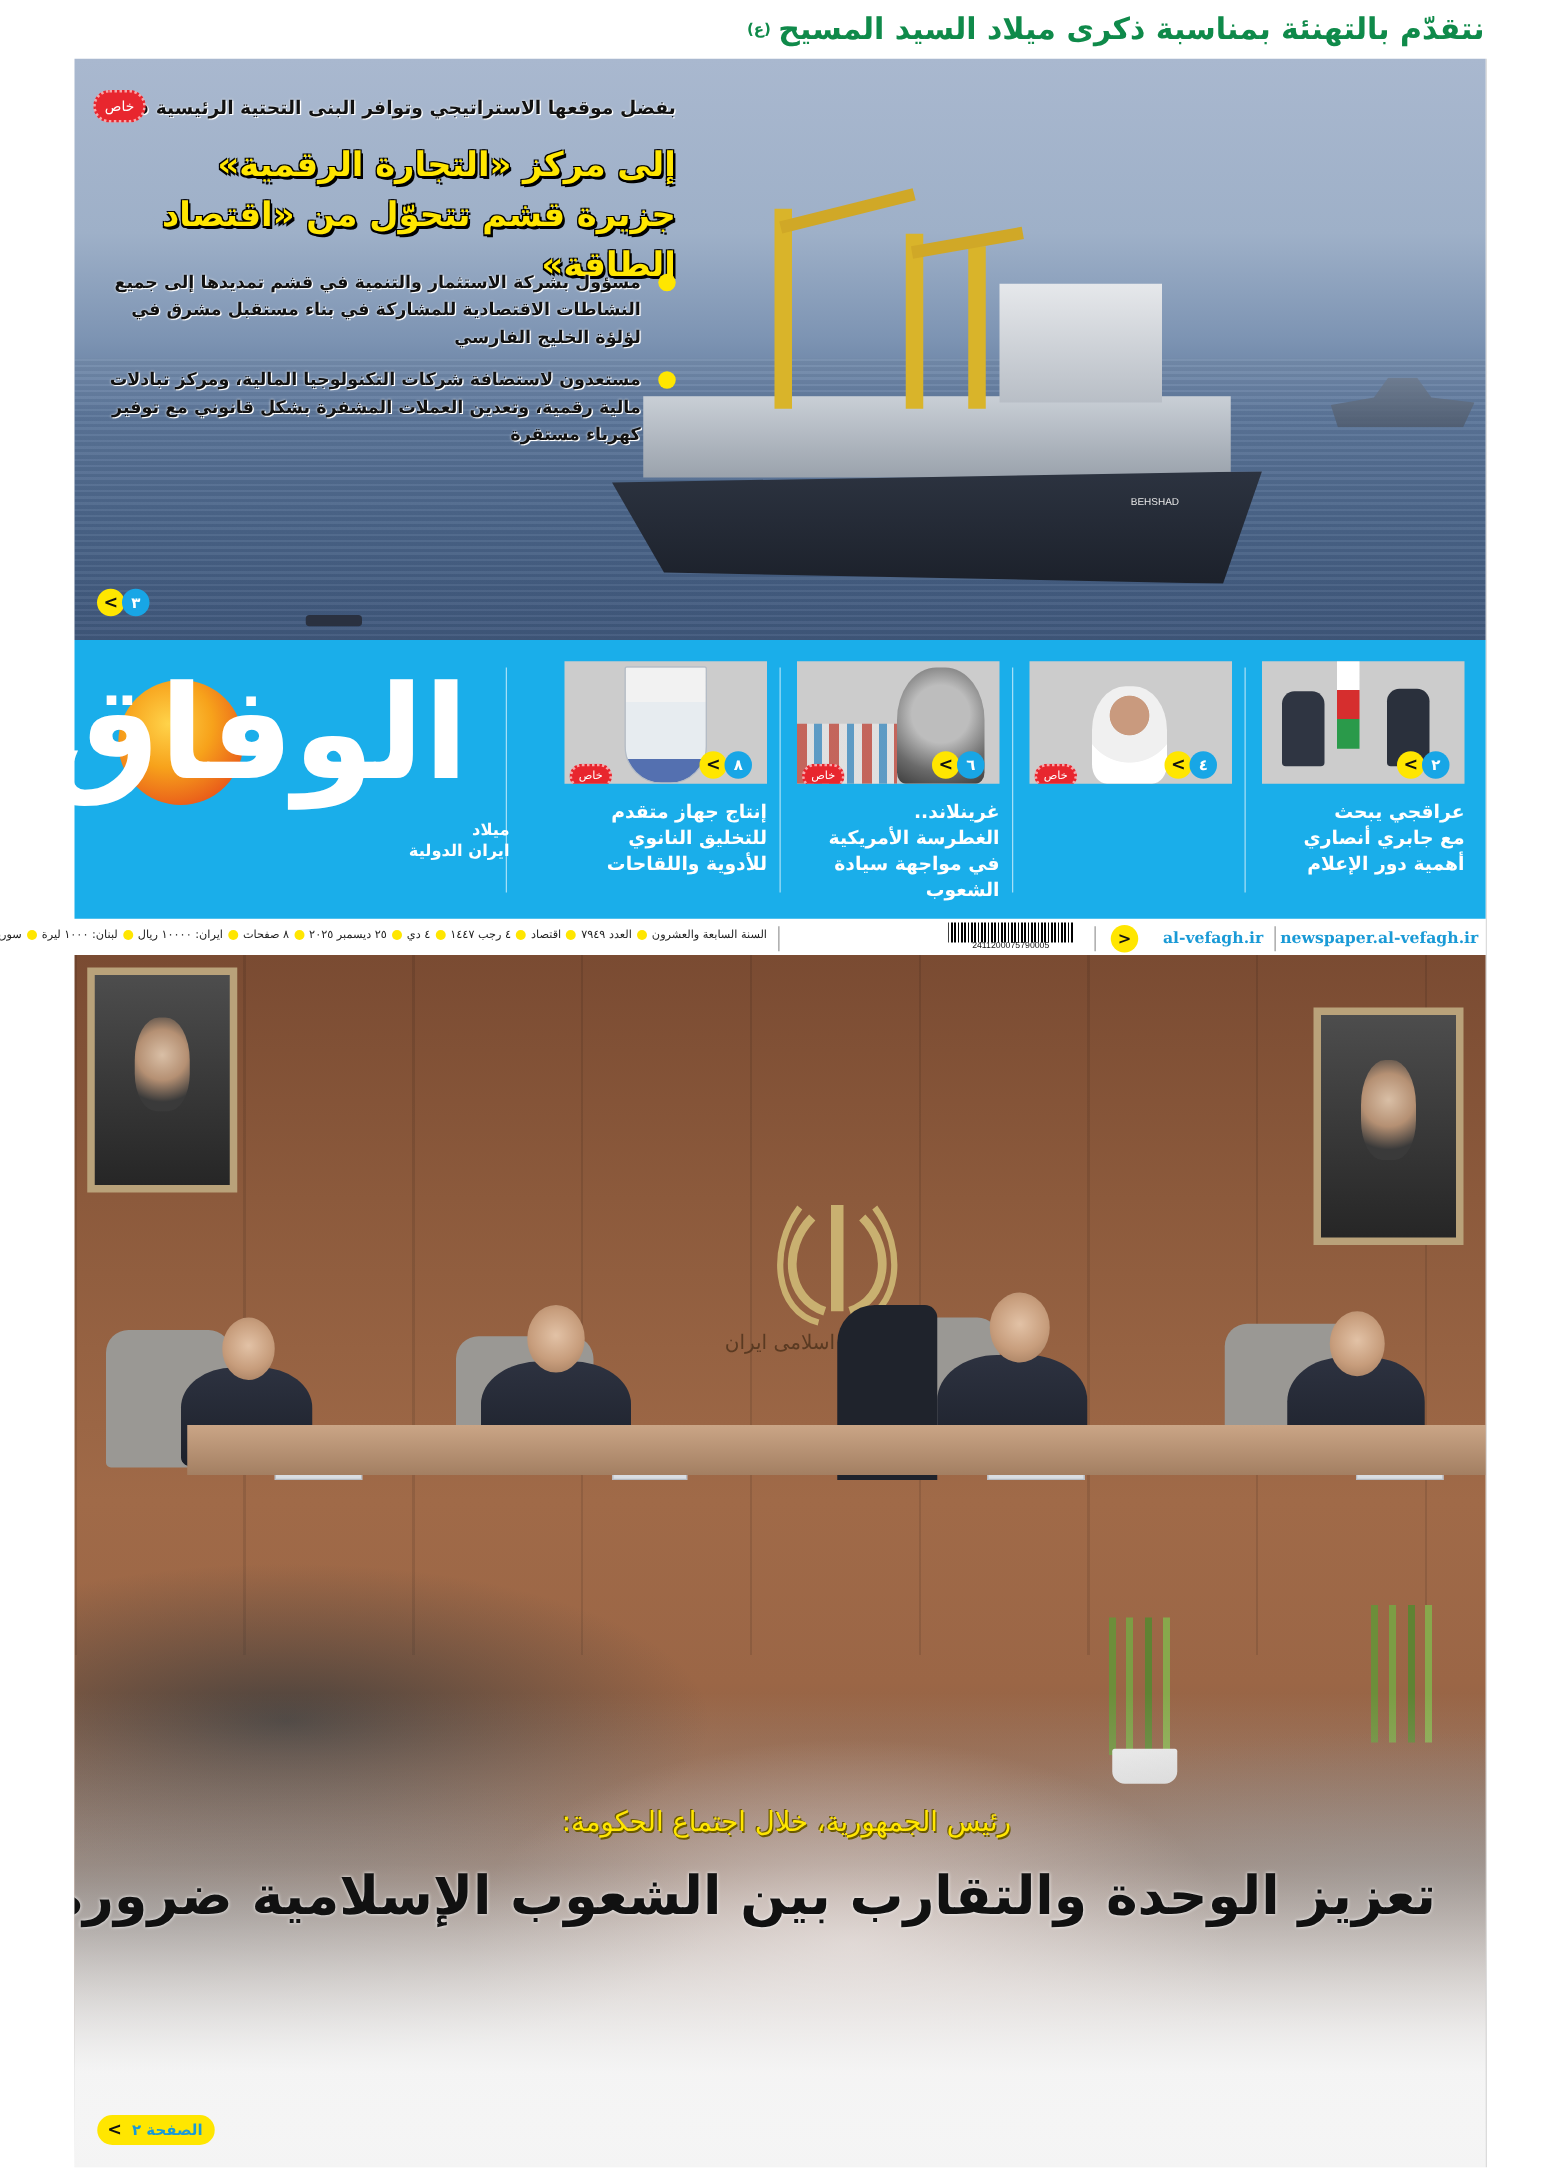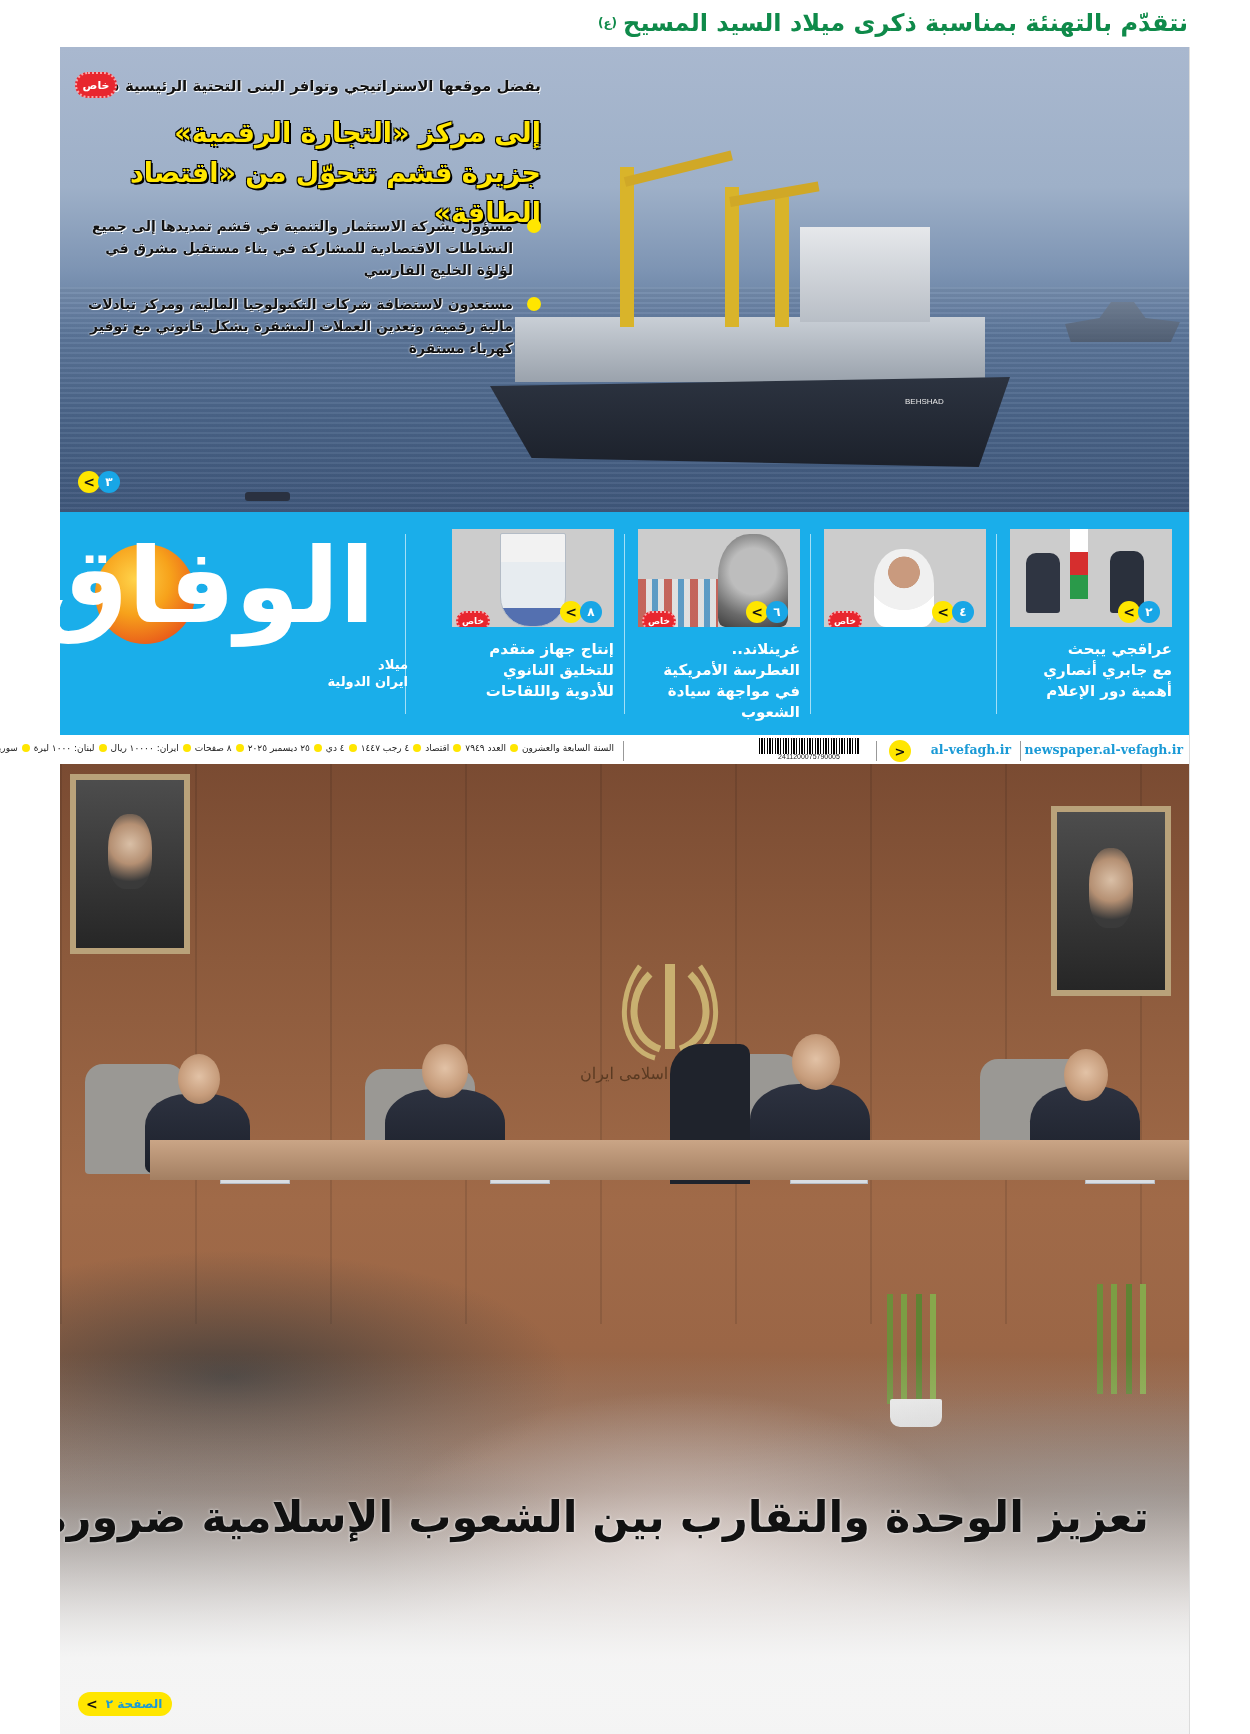--- a/index.html
+++ b/index.html
@@ -54,21 +54,21 @@
     background: #2a3140; border-radius: 3px;
   }
 
   .hero-kicker {
     position: absolute; top: 30px; right: 648px; white-space: nowrap;
     font-size: 15px; font-weight: bold; color: #111; text-shadow: 0 0 2px #fff, 1px 1px 0 #fff;
   }
   .khas-badge {
     display: inline-flex; align-items: center; justify-content: center;
     width: 42px; height: 26px; border-radius: 13px; background: #e8262e; color: #fff;
-    font-size: 11px; font-weight: bold; border: 2px dotted #f7a7aa;
+    font-size: 11px; font-weight: normal; border: 2px dotted #f7a7aa;
   }
   .hero-badge-top { position: absolute; top: 25px; left: 15px; }
   .hero-headline {
     position: absolute; top: 66px; right: 648px; width: 460px; text-align: right;
     font-size: 27px; font-weight: bold; line-height: 40px; color: #ffe600;
     text-shadow: 2px 2px 0 #000, -1px -1px 0 #000, 1px -1px 0 #000, -1px 1px 0 #000;
   }
   .hero-bullets { position: absolute; top: 168px; right: 648px; width: 460px; }
   .hero-bullet {
     position: relative; padding-right: 28px; margin-bottom: 12px;
@@ -457,20 +457,21 @@
 
   <div class="desk"></div>
 
   <div class="plant" style="left:820px; top:530px;"></div>
   <div class="pot" style="left:830px; top:635px;"></div>
   <div class="plant" style="left:1030px; top:520px;"></div>
 
   <div class="foreground-blur"></div>
   <div class="bottom-fade"></div>
 
+  <div class="main-kicker">رئيس الجمهورية، خلال اجتماع الحكومة:</div>
   <div class="main-headline">تعزيز الوحدة والتقارب بين الشعوب الإسلامية ضرورة حيوية</div>
   <div class="page-pill">
     <span class="chev">&lt;</span>
     <span>الصفحة ٢</span>
   </div>
 </div>
 
 <div class="right-edge-sep"></div>
 
 </body></html>

